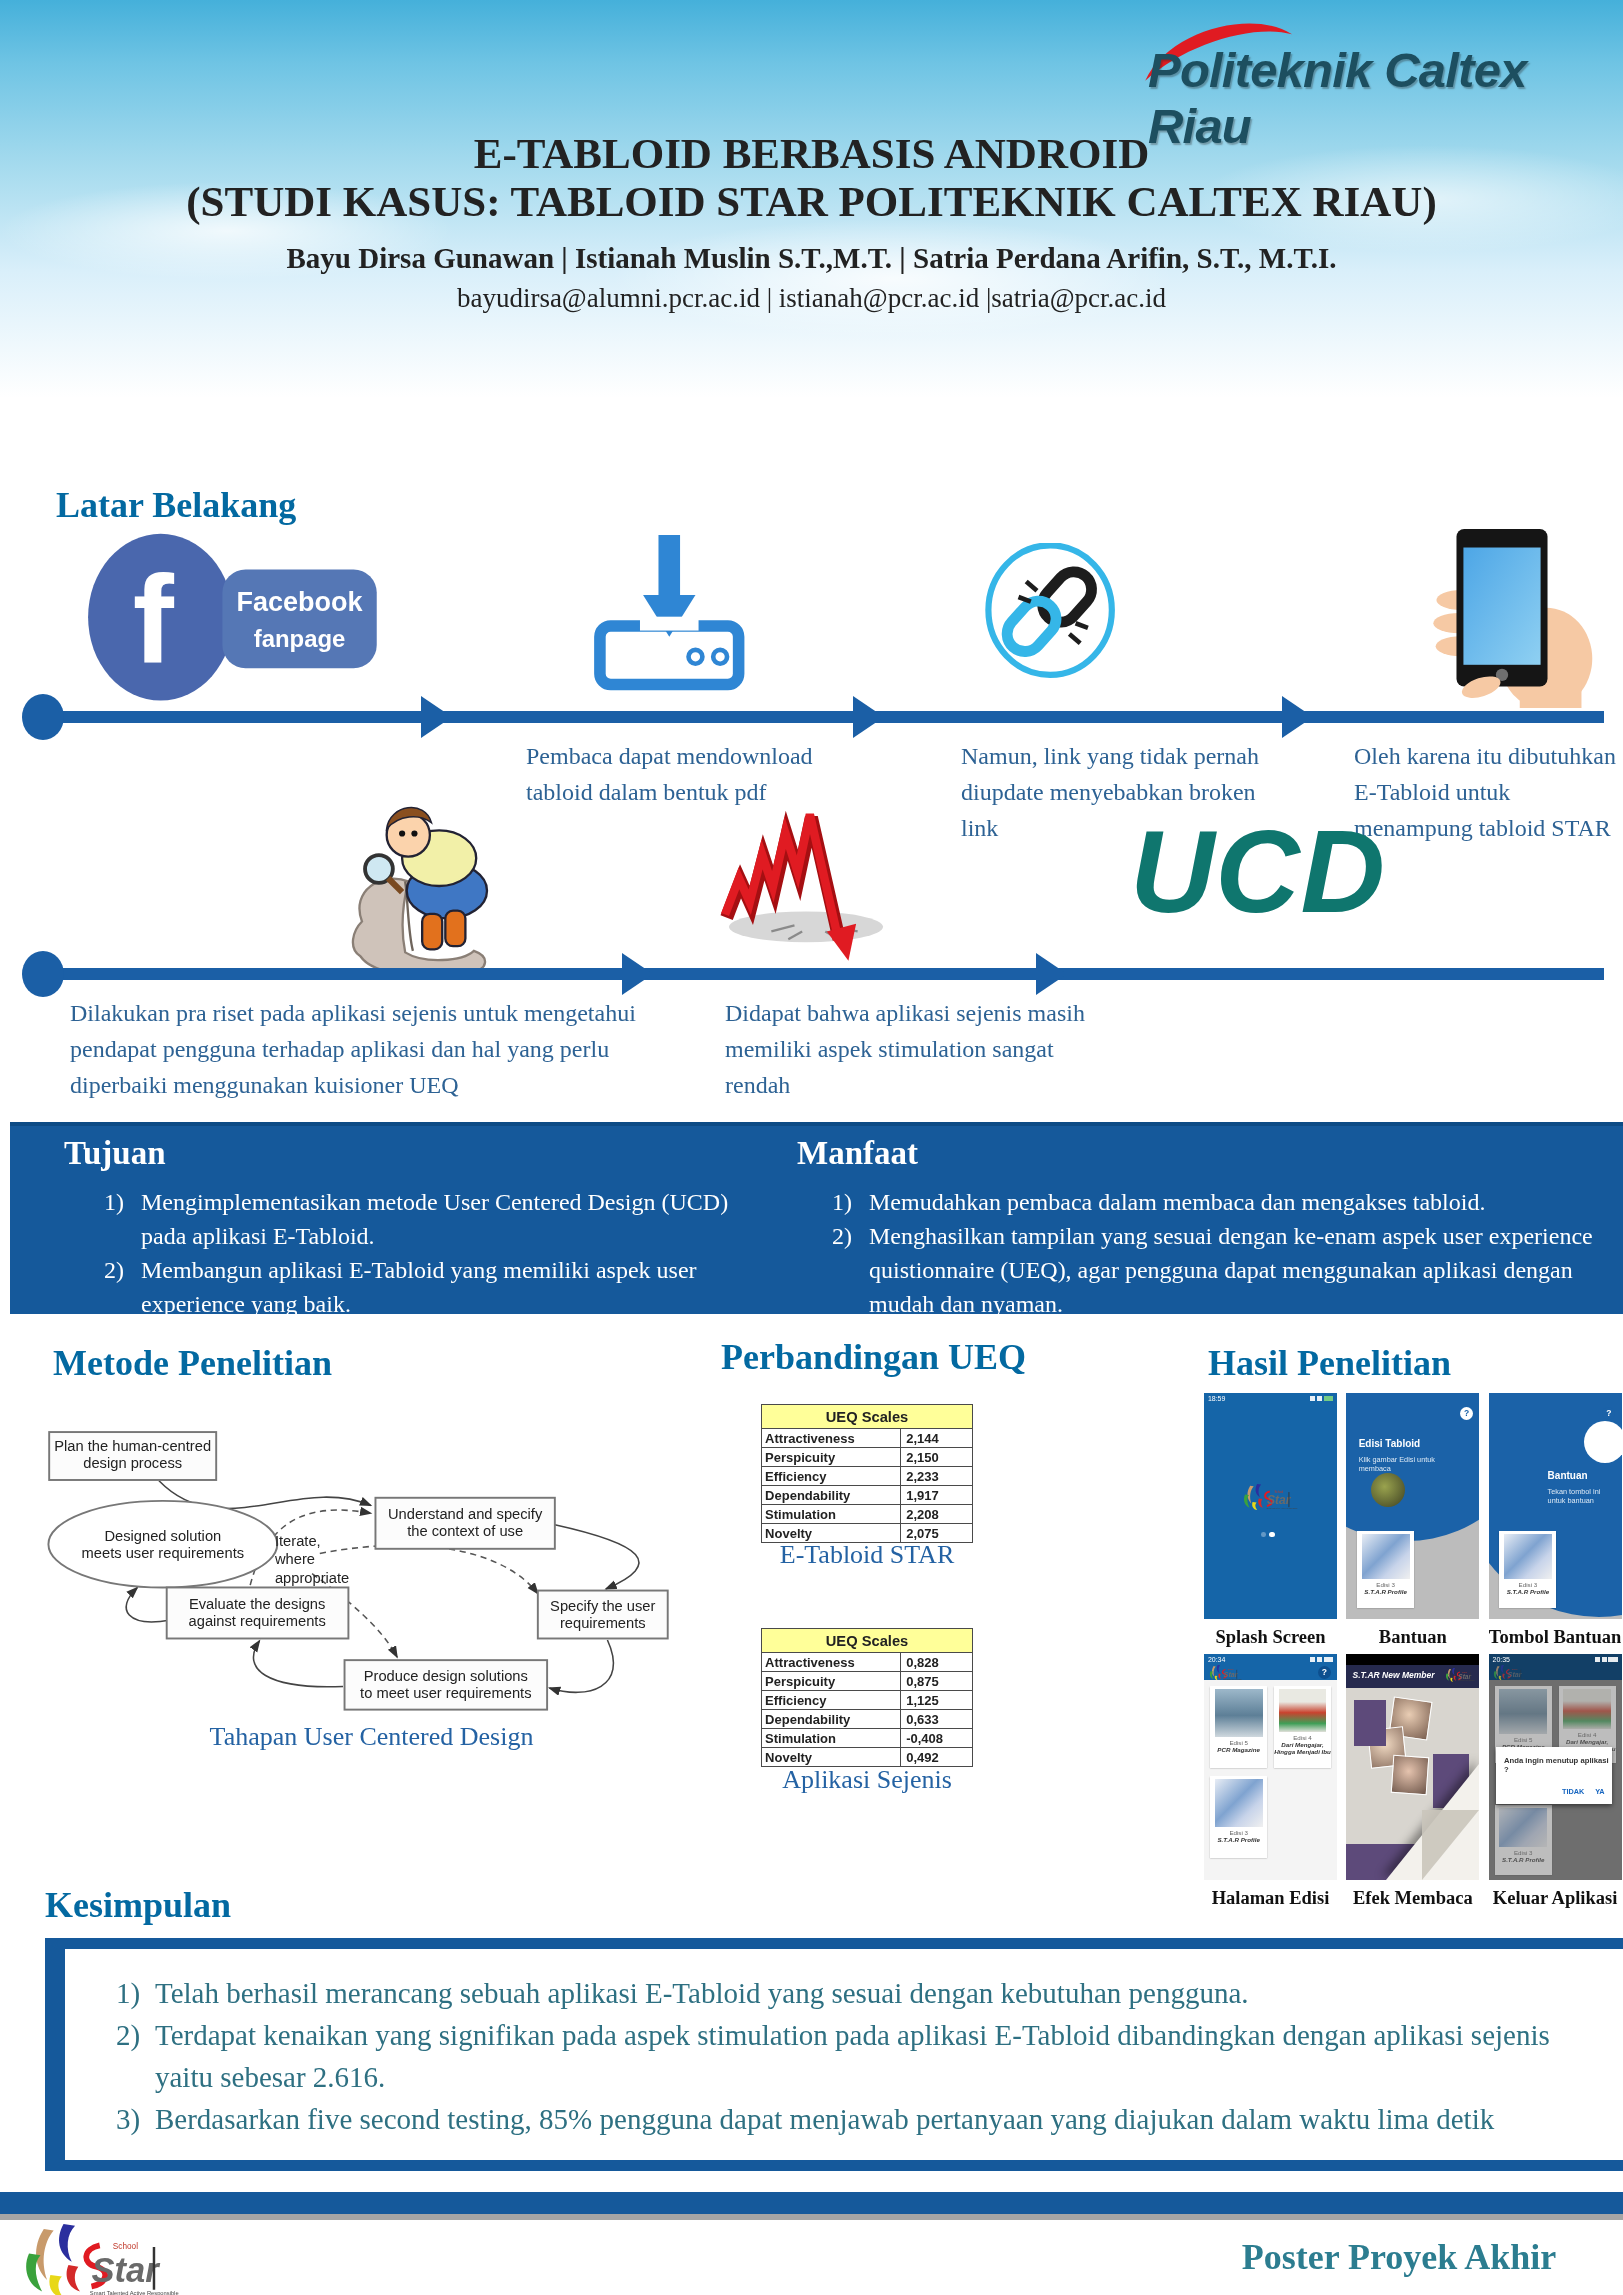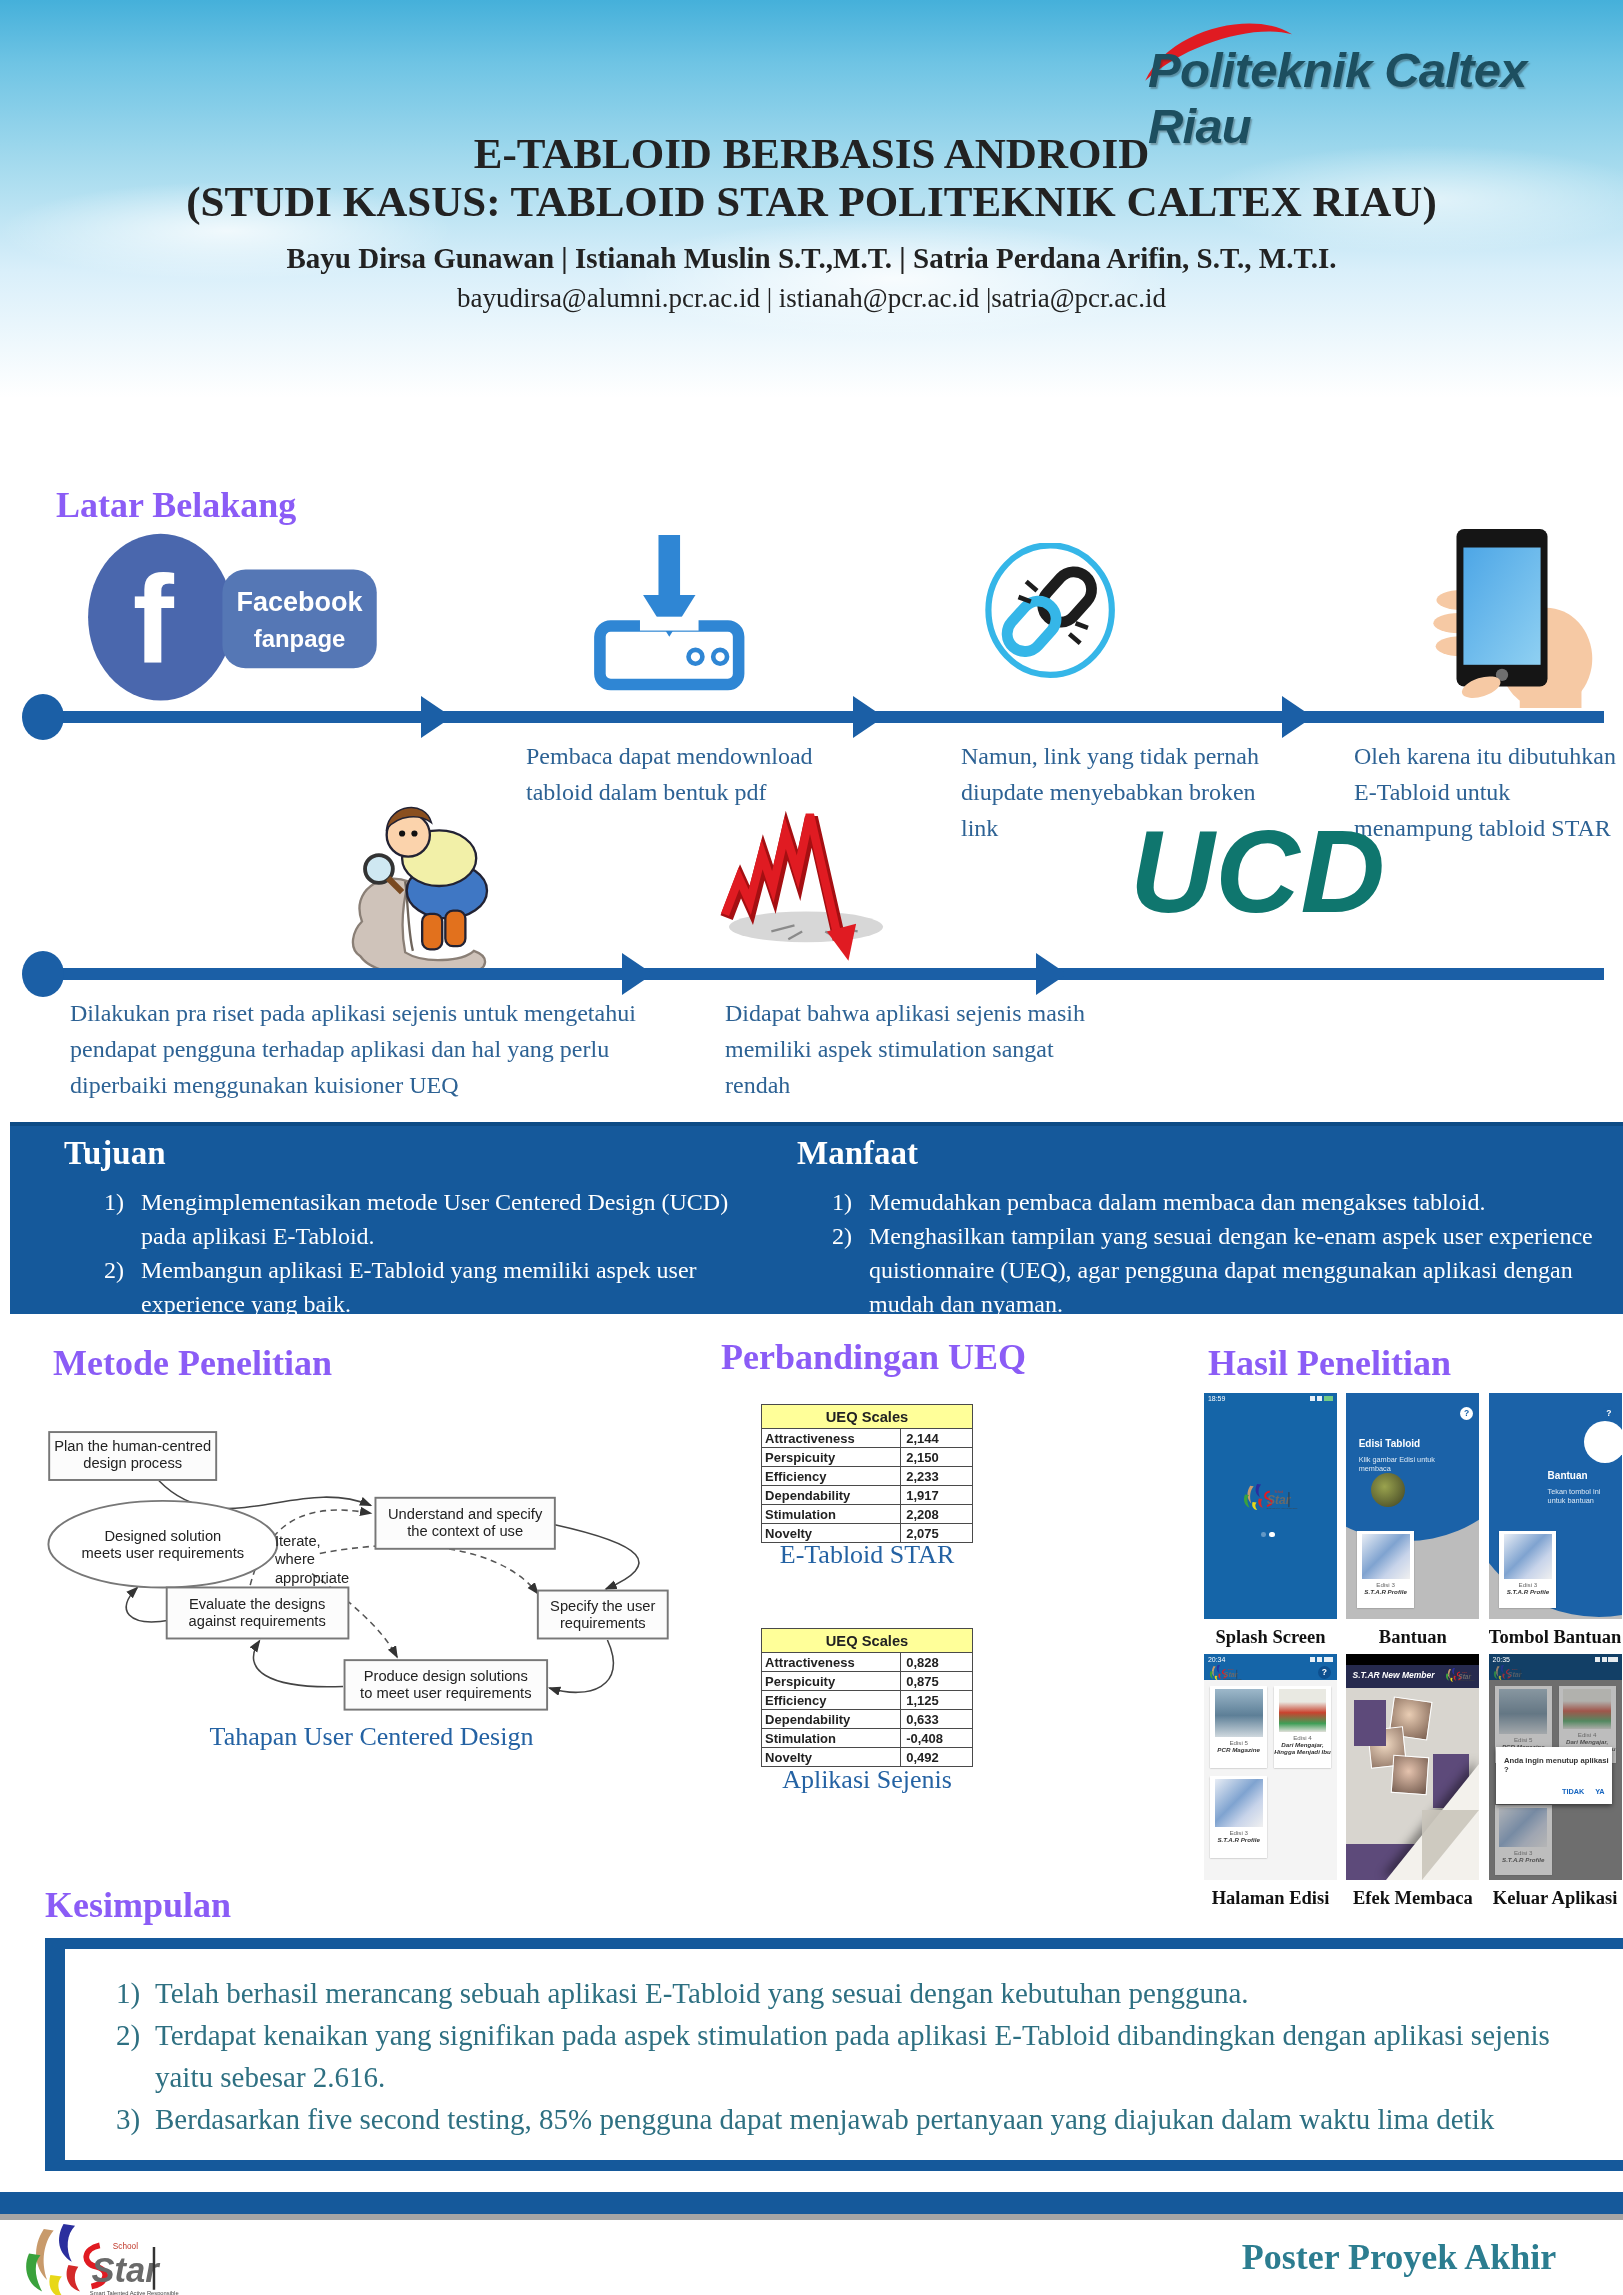--- a/index.html
+++ b/index.html
@@ -16,21 +16,21 @@
   .pcr-logo .txt{position:absolute;top:28px;left:23px;font-family:"Liberation Sans",sans-serif;
      font-weight:bold;font-style:italic;font-size:49px;color:#1d4f60;letter-spacing:-0.8px;
      text-shadow:1.5px 1.5px 1.5px rgba(40,40,40,.35);}
   .pcr-swoosh{position:absolute;top:0;left:14px;}
   .title-block{position:absolute;top:130px;left:0;width:1623px;text-align:center;}
   .t-line{font-size:43px;font-weight:bold;line-height:1.12;}
   .t-line .it{font-style:italic;}
   .authors{margin-top:15.5px;font-size:29px;font-weight:600;}
   .emails{margin-top:7.7px;font-size:27px;}
   
-  .sec-h{position:absolute;font-size:36px;font-weight:bold;color:#8b5cf6;}
+  .sec-h{position:absolute;font-size:36px;font-weight:bold;color:#0369a1;}
   
   .icon-abs{position:absolute;}
   .tl-line{position:absolute;left:31px;width:1573px;height:11.6px;background:#1b5fa6;}
   .tl-dot{position:absolute;left:-9.3px;top:-17px;width:42px;height:46px;border-radius:50%;background:#1b5fa6;}
   .tl-arrow{position:absolute;top:-14.7px;width:0;height:0;border-top:21px solid transparent;
      border-bottom:21px solid transparent;border-left:31px solid #1b5fa6;}
   .cap{position:absolute;font-size:24px;line-height:1.5;color:#2d6294;}
   .ucd-big{position:absolute;top:813px;left:1130px;font-family:"Liberation Sans",sans-serif;
      font-weight:bold;font-size:117px;color:#0f766e;letter-spacing:0.8px;line-height:1;font-style:italic;}
   

